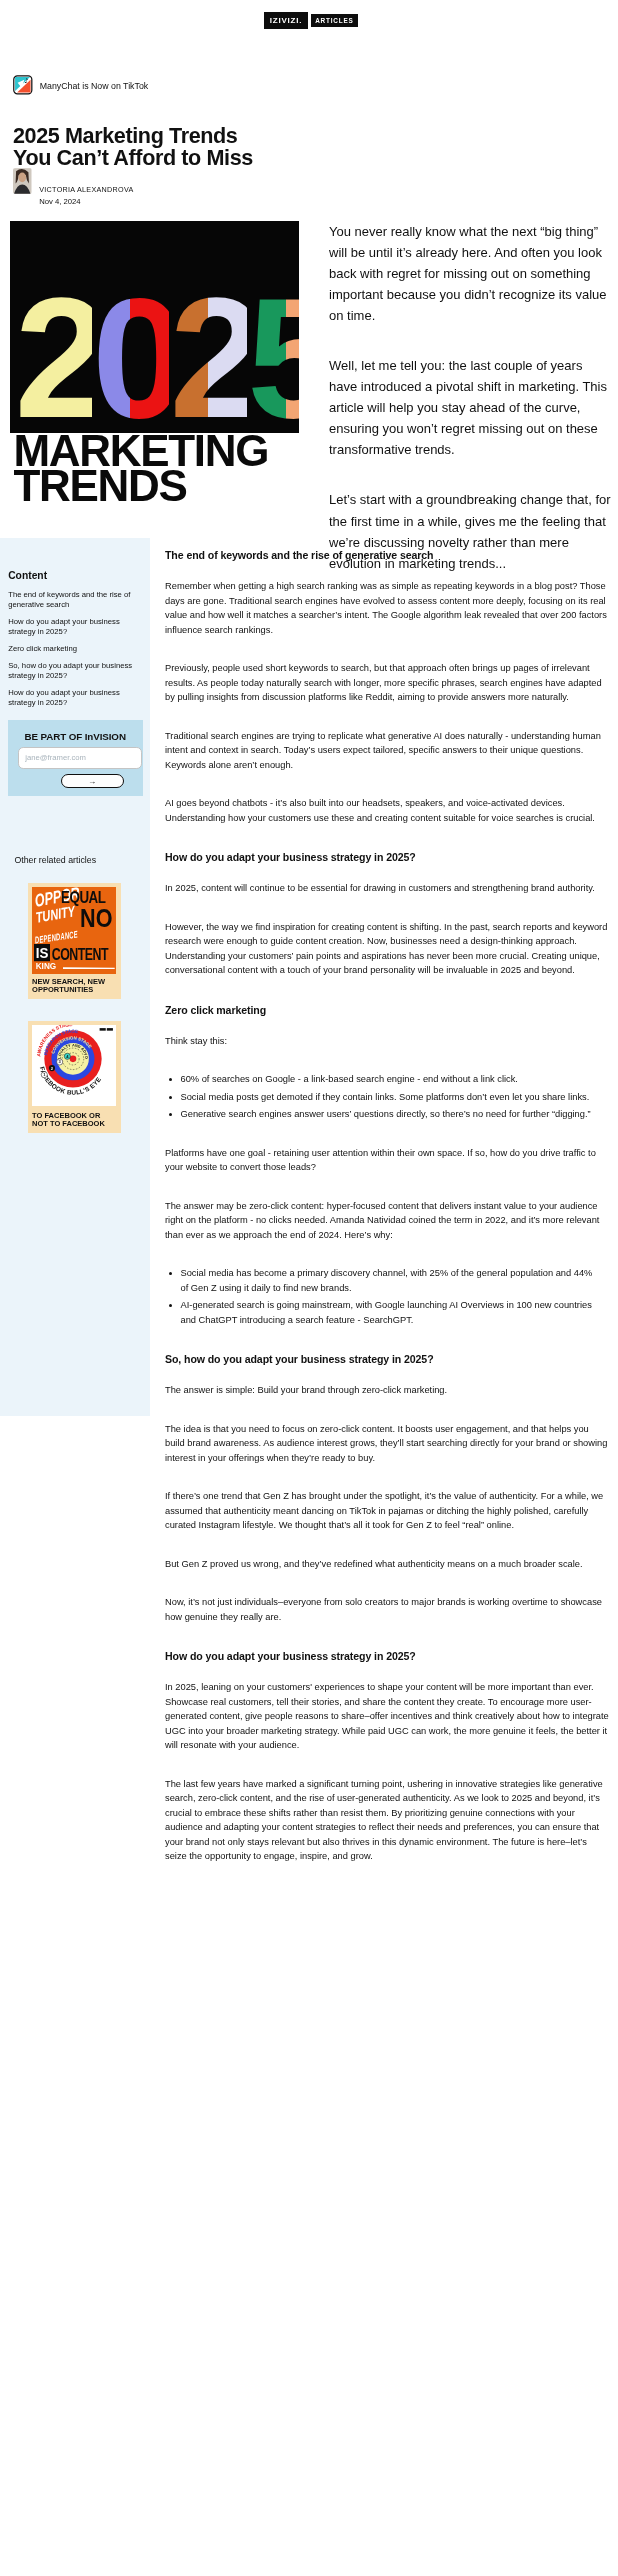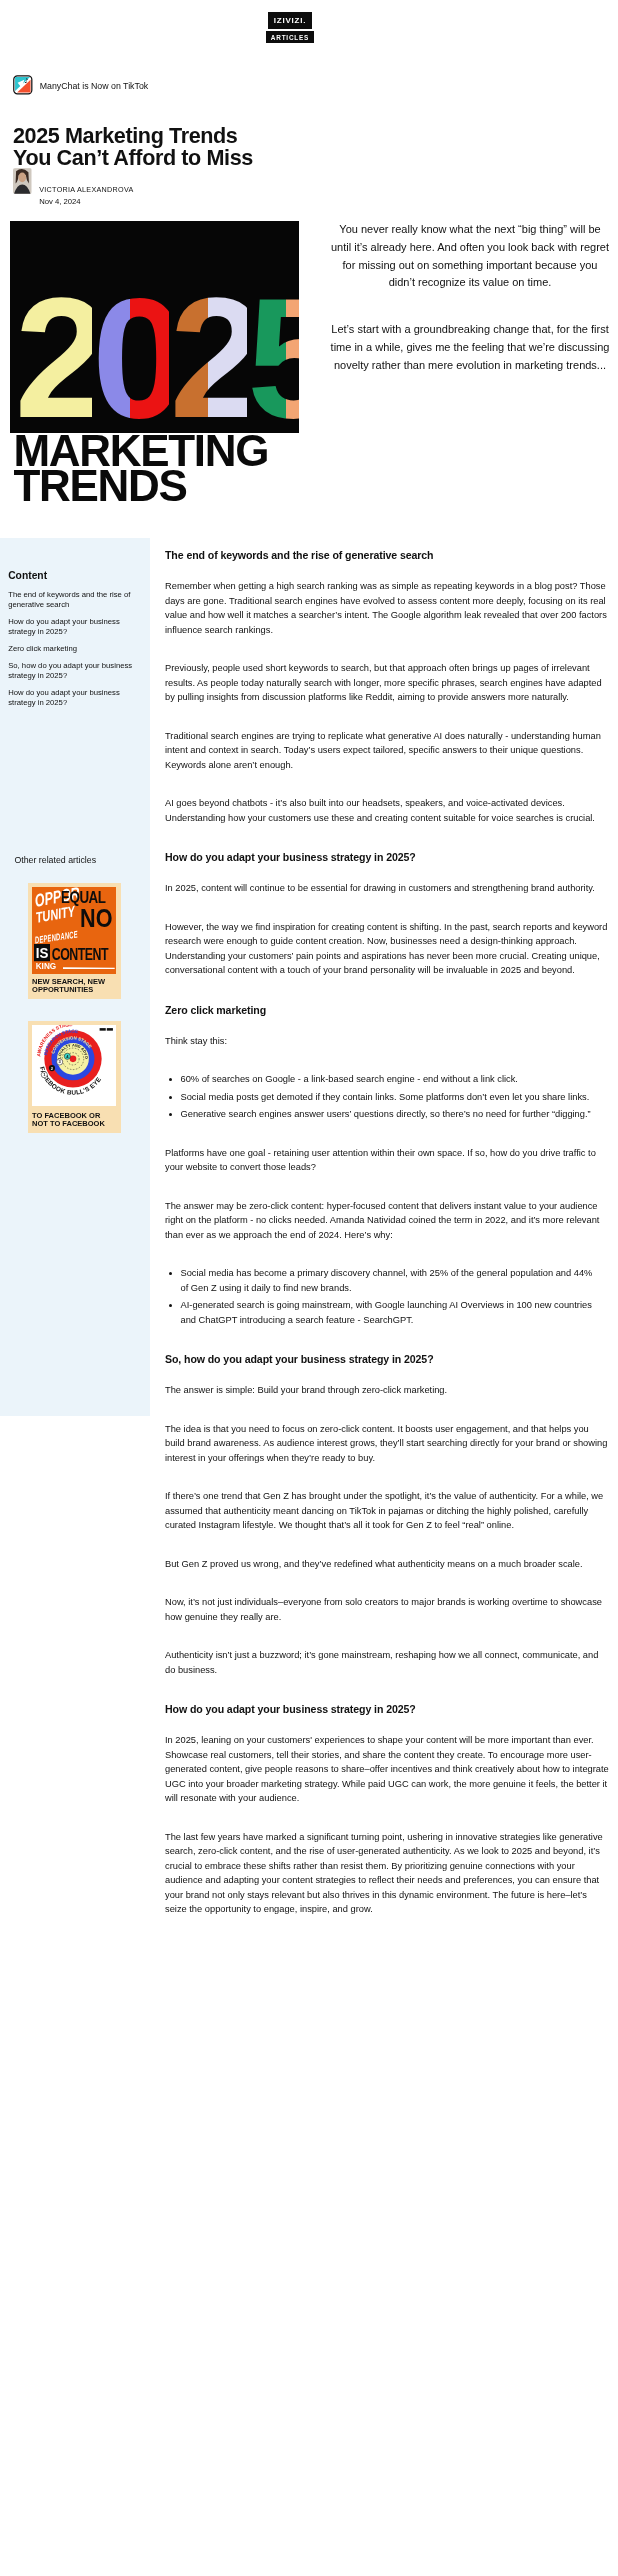--- a/index.html
+++ b/index.html
@@ -3,21 +3,21 @@
 <meta charset="utf-8">
 <style>
   html,body{margin:0;padding:0;}
   body{
     width:618px;height:2803px;position:relative;background:#ffffff;
     font-family:"Liberation Sans", sans-serif;color:#111;overflow:hidden;
   }
   .abs{position:absolute;}
 
   
-  #logo{left:264px;top:12.4px;width:52px;display:flex;flex-direction:column;align-items:center;gap:2.6px;}
+  #logo{left:264px;top:12.4px;width:52px;display:flex;align-items:center;gap:2.6px;}
   .logo-box{background:#0d0d0d;color:#fff;font-weight:900;text-align:center;}
   .logo-main{font-size:8px;padding:3.6px 5.7px;letter-spacing:0.8px;}
   .logo-sub{font-size:6.4px;padding:2.6px 4.6px;letter-spacing:0.8px;}
 
   
   #promo{left:13.4px;top:75px;display:flex;align-items:center;gap:6.7px;cursor:pointer;}
   #promo .label{font-size:8.8px;}
 
   
   #page-title{left:13px;top:111px;font-size:21.6px;line-height:1.0;font-weight:800;letter-spacing:-0.4px;white-space:pre-line;}
@@ -28,21 +28,21 @@
 
   
   #hero{left:10.3px;top:221px;width:289px;height:212px;background:#060606;overflow:hidden;}
   #hero .digits{position:absolute;left:4.1px;bottom:-10.3px;display:flex;font-weight:800;
     font-size:170px;line-height:1;letter-spacing:-0.1em;}
   #hero .digits span{background-clip:text;-webkit-background-clip:text;color:transparent;}
   #hero-caption{left:13.4px;top:433px;font-size:44px;font-weight:900;line-height:0.8;
     letter-spacing:-1.3px;white-space:pre-line;color:#0a0a0a;}
 
   
-  #intro{left:329px;top:221px;width:282px;font-size:11px;line-height:1.62;text-align:center;}
+  #intro{left:329px;top:221px;width:282px;font-size:13px;line-height:1.62;}
   #intro p{margin:0 0 29px 0;}
 
   
   #sidebar{left:0;top:538px;width:150px;height:878px;background:#EBF4FA;}
   #sidebar .sb-title{position:absolute;left:8.2px;top:32px;font-size:10.3px;font-weight:800;}
   #toc{position:absolute;left:8.2px;top:52px;width:132px;list-style:none;margin:0;padding:0;}
   #toc li{font-size:7.7px;line-height:1.32;margin-bottom:6.7px;cursor:pointer;}
   #newsletter{position:absolute;left:7.7px;top:182px;width:135px;height:76px;background:#BCDEED;}
   #newsletter .nl-title{text-align:center;padding-top:11.3px;font-size:9.8px;font-weight:800;letter-spacing:-0.1px;}
   #newsletter input{position:absolute;left:10.3px;top:27px;width:110px;height:19.6px;border:0.5px solid #c4c4c4;
@@ -129,33 +129,39 @@
       <span style="background: linear-gradient(90deg, rgb(139, 137, 232) 50%, rgb(235, 19, 19) 50%) text;">0</span>
       <span style="background: linear-gradient(90deg, rgb(200, 112, 47) 50%, rgb(219, 219, 242) 50%) text;">2</span>
       <span style="background: linear-gradient(90deg, rgb(24, 152, 92) 50%, rgb(243, 165, 115) 50%) text;">5</span>
     </div>
 </div>
 <div class="abs" id="hero-caption">MARKETING
 TRENDS</div>
 
 <div class="abs" id="intro">
     <p>You never really know what the next “big thing” will be until it’s already here.  And often you look back with regret for missing out on something important because you didn’t recognize its value on time.</p>
+    <p>Well, let me tell you: the last couple of years have introduced a pivotal shift in marketing. This article will help you stay ahead of the curve, ensuring you won’t regret missing out on these transformative trends.</p>
     <p>Let’s start with a groundbreaking change that, for the first time in a while, gives me the feeling that we’re discussing novelty rather than mere evolution in marketing trends...</p>
   </div>
 
 <div class="abs" id="sidebar">
   <div class="sb-title">Content</div>
   <ul id="toc">
       <li>The end of keywords and the rise of generative search</li>
       <li>How do you adapt your business strategy in 2025?</li>
       <li>Zero click marketing</li>
       <li>So, how do you adapt your business strategy in 2025?</li>
       <li>How do you adapt your business strategy in 2025?</li>
     </ul>
 
+  <div id="newsletter">
+    <div class="nl-title">BE PART OF InVISION</div>
+    <input type="text" placeholder="jane@framer.com" style="">
+    <button>→</button>
+  </div>
 </div>
 
 <div class="abs" id="related-title">Other related articles</div>
 
 <div class="rel-card" id="rel-card-1">
   <div id="poster1">
       <span class="pw0">OPPOR</span>
       <span class="pw1">TUNITY</span>
       <span class="pw2">DEPENDANCE</span>
       <span class="pw3">EQUAL</span>
@@ -223,18 +229,17 @@
     <ul>
       <li>Social media has become a primary discovery channel, with 25% of the general population and 44% of Gen Z using it daily to find new brands.</li>
       <li>AI-generated search is going mainstream, with Google launching AI Overviews in 100 new countries and ChatGPT introducing a search feature - SearchGPT.</li>
     </ul>
     <h3>So, how do you adapt your business strategy in 2025?</h3>
     <p>The answer is simple: Build your brand through zero-click marketing.</p>
     <p>The idea is that you need to focus on zero-click content. It boosts user engagement, and that helps you build brand awareness. As audience interest grows, they’ll start searching directly for your brand or showing interest in your offerings when they’re ready to buy.</p>
     <p>If there’s one trend that Gen Z has brought under the spotlight, it’s the value of authenticity. For a while, we assumed that authenticity meant dancing on TikTok in pajamas or ditching the highly polished, carefully curated Instagram lifestyle. We thought that’s all it took for Gen Z to feel “real” online.</p>
     <p>But Gen Z proved us wrong, and they’ve redefined what authenticity means on a much broader scale.</p>
     <p>Now, it’s not just individuals–everyone from solo creators to major brands is working overtime to showcase how genuine they really are.</p>
-    <p>Authenticity isn’t just a buzzword; it’s gone mainstream, reshaping how we all connect, communicate, and do business.</p>
     <h3>How do you adapt your business strategy in 2025?</h3>
     <p>In 2025, leaning on your customers' experiences to shape your content will be more important than ever. Showcase real customers, tell their stories, and share the content they create. To encourage more user-generated content, give people reasons to share–offer incentives and think creatively about how to integrate UGC into your broader marketing strategy. While paid UGC can work, the more genuine it feels, the better it will resonate with your audience.</p>
     <p>The last few years have marked a significant turning point, ushering in innovative strategies like generative search, zero-click content, and the rise of user-generated authenticity. As we look to 2025 and beyond, it’s crucial to embrace these shifts rather than resist them. By prioritizing genuine connections with your audience and adapting your content strategies to reflect their needs and preferences, you can ensure that your brand not only stays relevant but also thrives in this dynamic environment. The future is here–let’s seize the opportunity to engage, inspire, and grow.</p>
   </div>
 
 
 </body></html>

